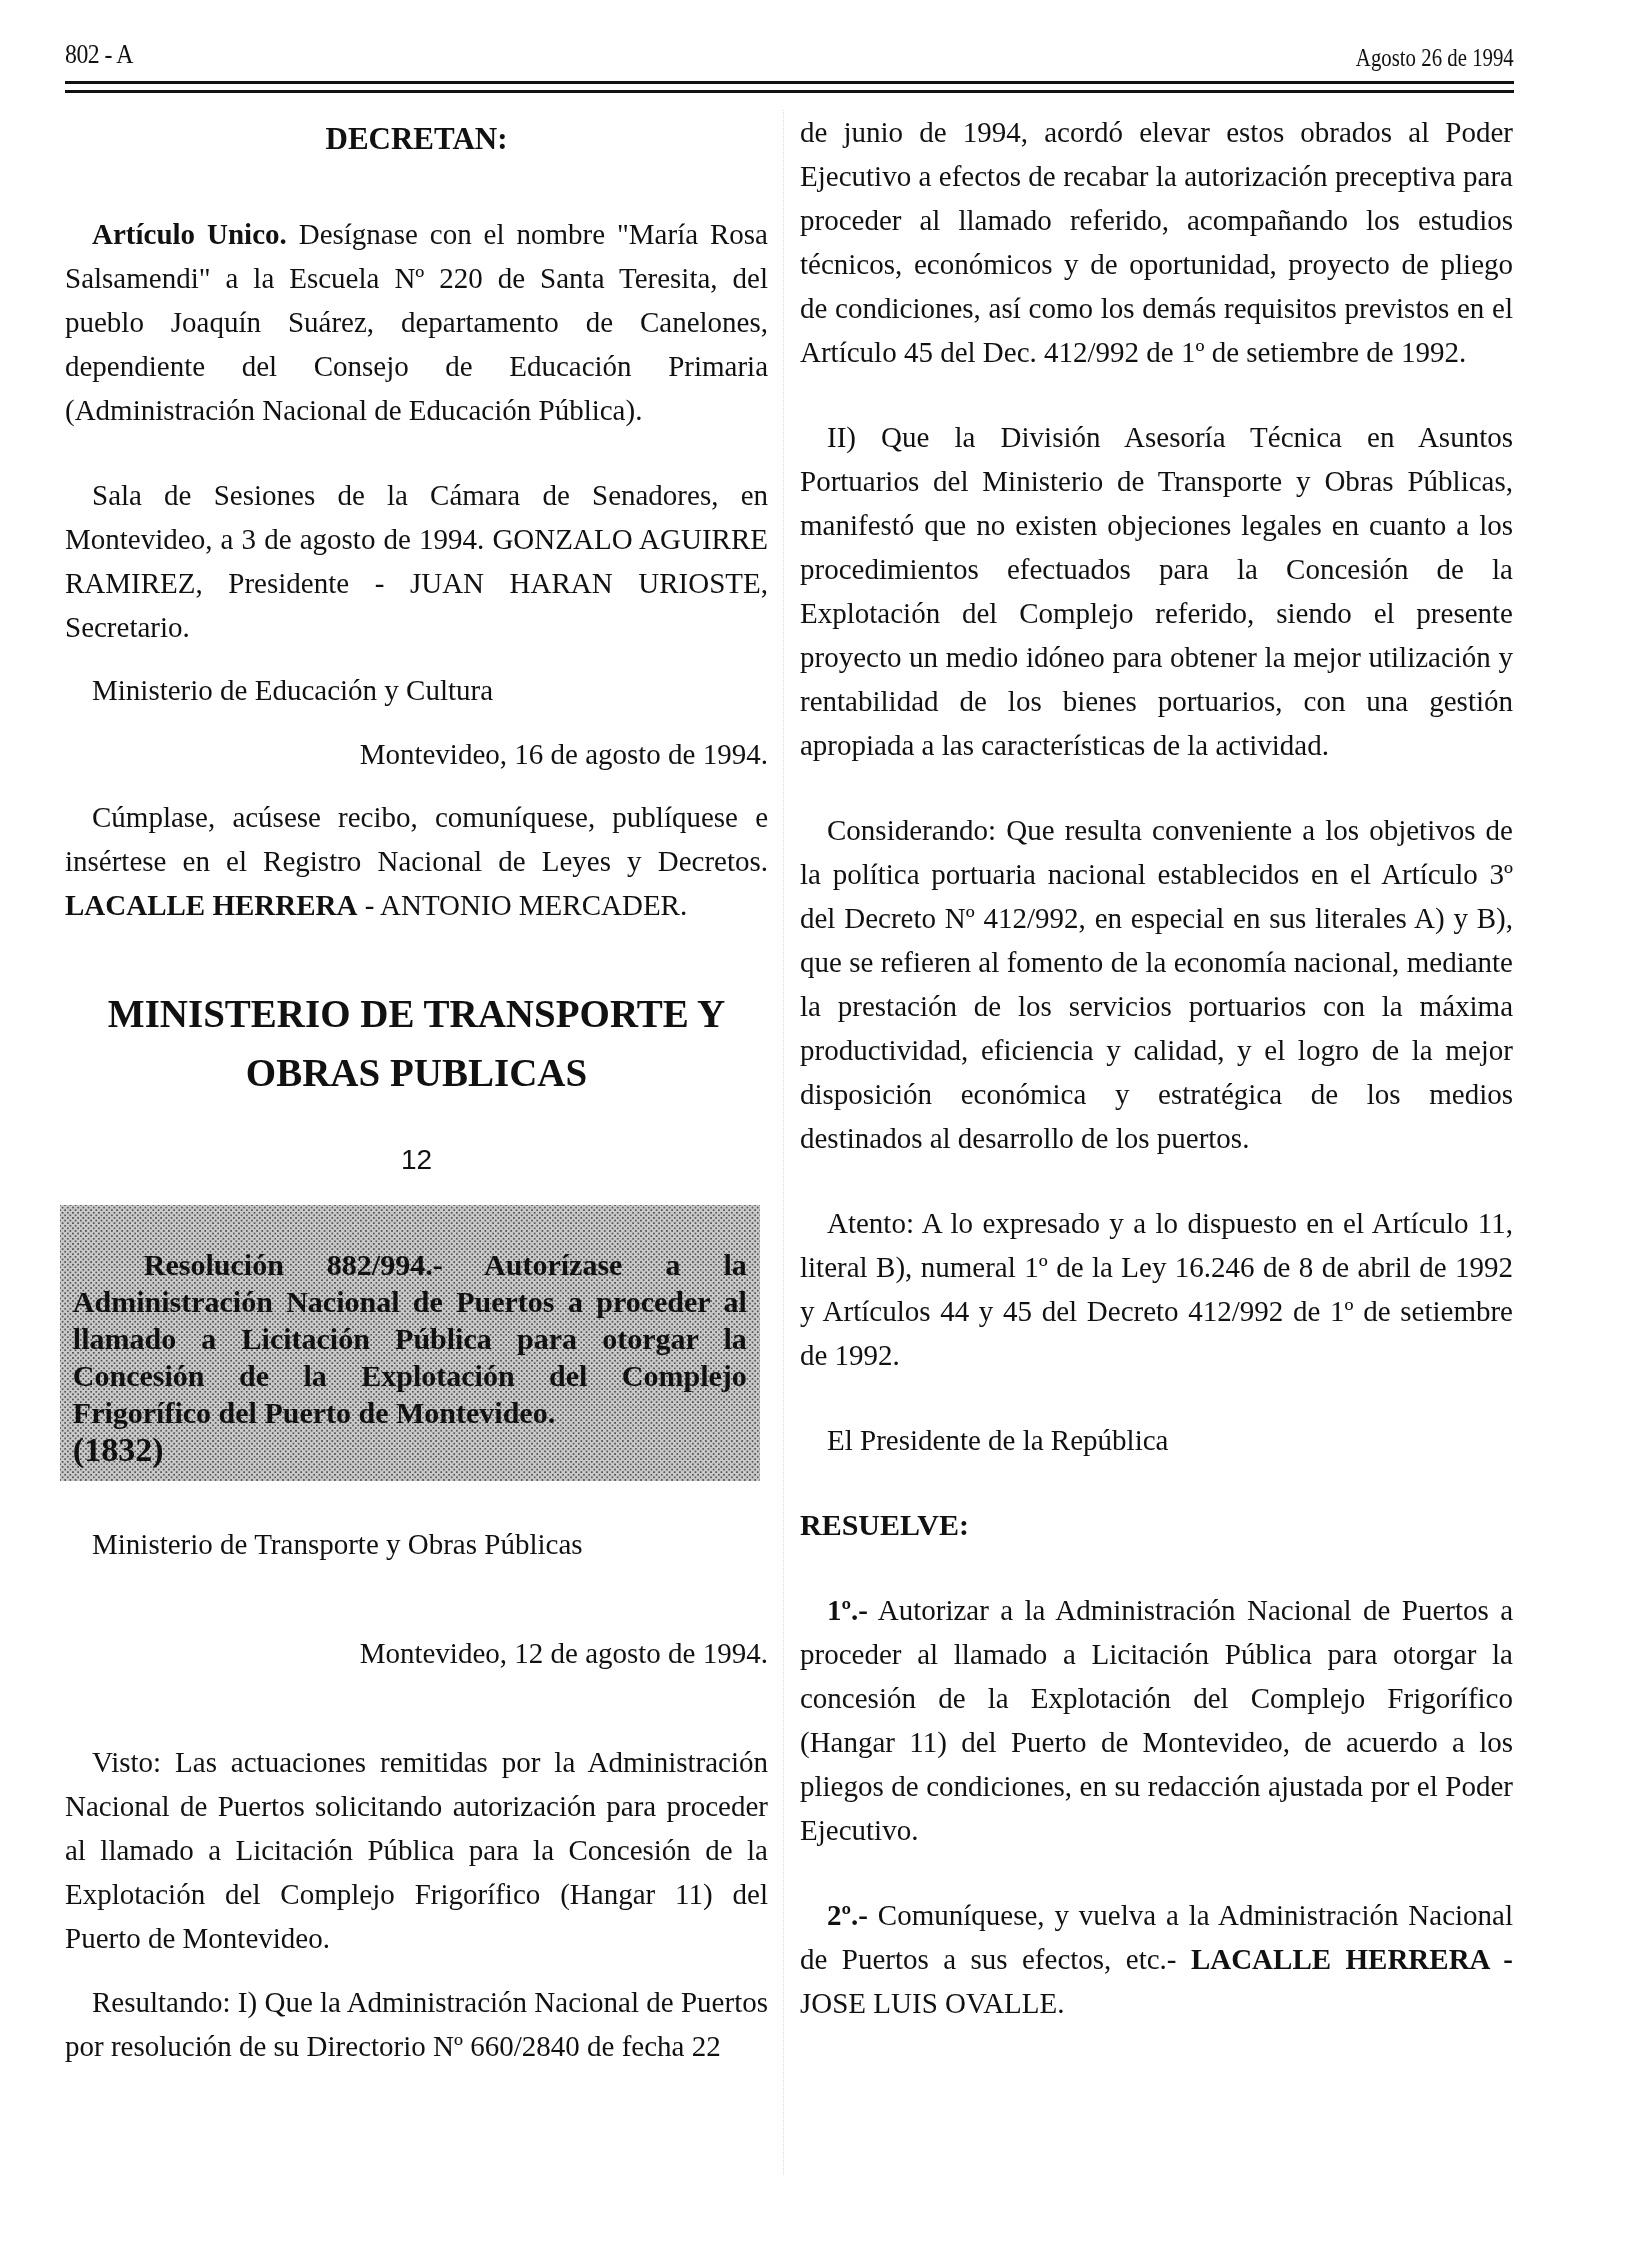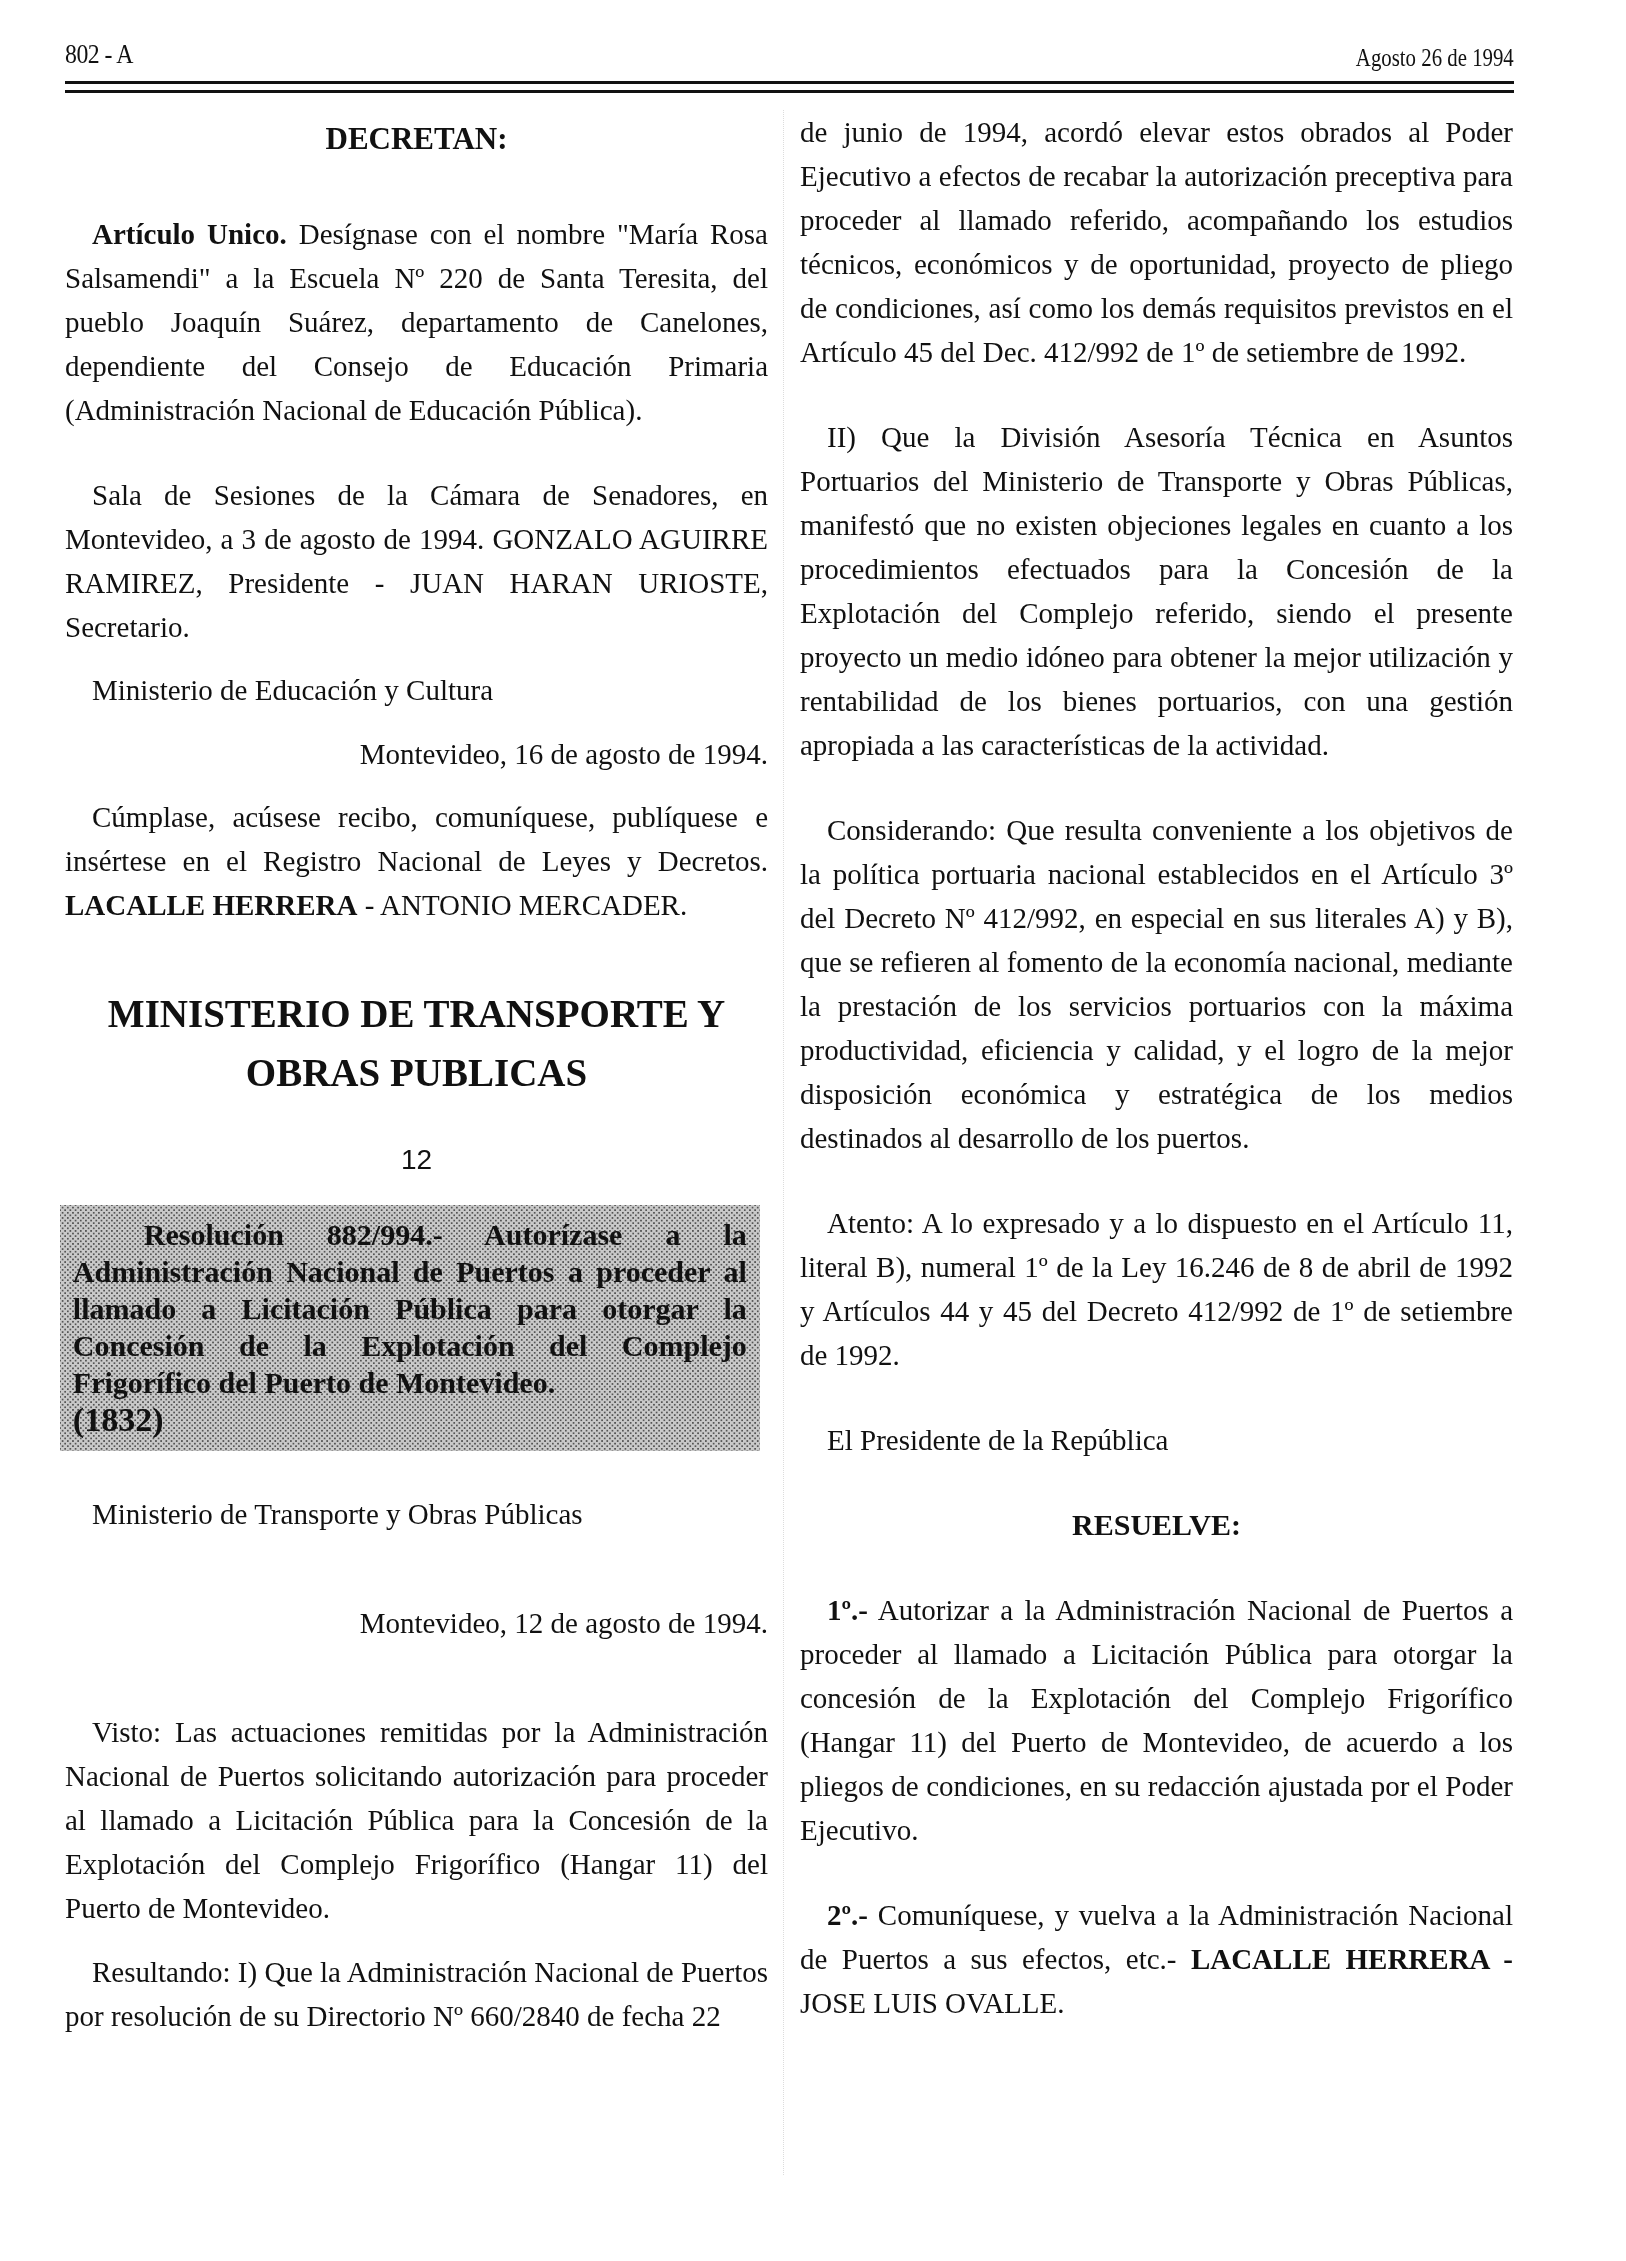--- a/index.html
+++ b/index.html
@@ -35,24 +35,24 @@
     background-image:
       radial-gradient(#555 0.8px, transparent 0.9px),
       radial-gradient(#555 0.8px, transparent 0.9px);
     background-size: 5.2px 5.2px;
     background-position: 0 0, 2.6px 2.6px;
     padding: 11.6px 13px 13px 13px;
     margin-left: -5.2px;
     width: 700px;
     box-sizing: border-box;
   }
-  .shaded .p { font-weight: bold; font-size: 30px; line-height: 37px; text-indent: 71px; }
+  .shaded .p { font-weight: bold; font-size: 30px; line-height: 37px; text-indent: 71px; margin-top: 30px; }
   .shaded .code { font-weight: bold; font-size: 34px; line-height: 37px; }
 
-  .resuelve { font-weight: bold; font-size: 30px; text-align: center; margin: 0; }
+  .resuelve { font-weight: bold; font-size: 30px; text-align: left; margin: 0; }
   .col-divider { position: absolute; left: 783px; top: 110px; width: 0; height: 2065px; border-left: 1.3px dotted #bbb; opacity: 0.5; }
 </style>
 </head>
 <body>
 
 <div class="hdr">
   <div class="hdr-left">802 - A</div>
   <div class="hdr-right">Agosto 26 de 1994</div>
 </div>
 <div class="rule r1"></div>

